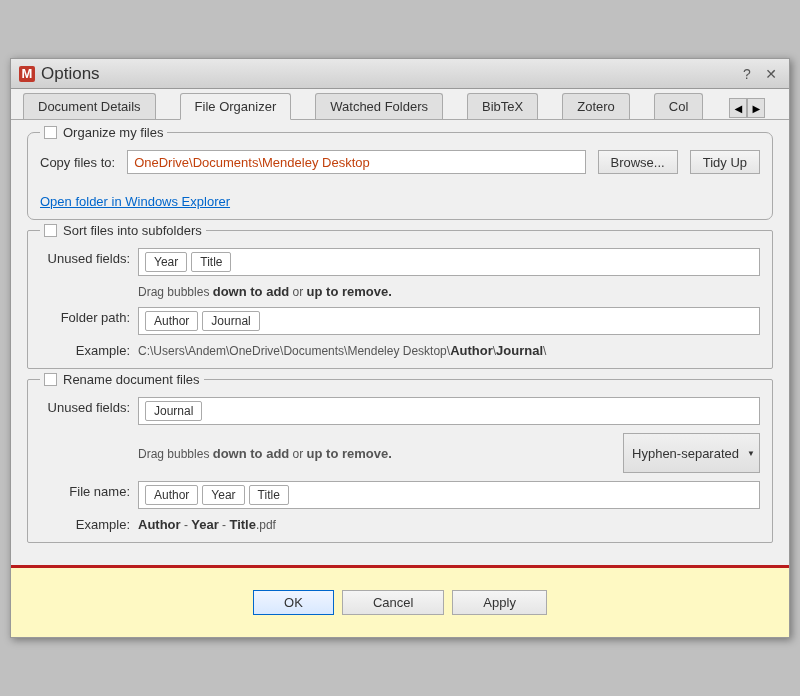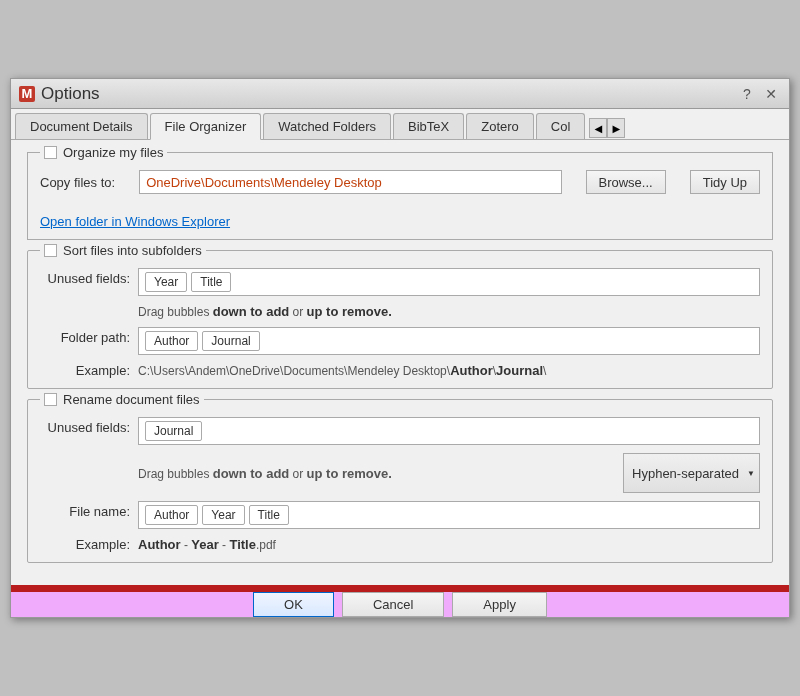--- a/index.html
+++ b/index.html
@@ -80,22 +80,23 @@
       justify-content: center;
       font-size: 14px;
       color: #555;
     }
 
     .tabs-row {
       display: flex;
       border-bottom: 1px solid #aaa;
       background: #f0f0f0;
       padding-top: 4px;
-      padding-left: 4px;
+      padding-left: 12px;
       align-items: flex-end;
+      gap: 22px;
     }
 
     .tab {
       padding: 5px 14px;
       border: 1px solid #aaa;
       border-bottom: none;
       background: #e0e0e0;
       cursor: pointer;
       margin-right: 2px;
       border-radius: 3px 3px 0 0;
@@ -130,21 +131,21 @@
       font-size: 10px;
     }
 
     .content {
       padding: 12px 16px;
       flex: 1;
     }
 
     .organize-section {
       border: 1px solid #aaa;
-      border-radius: 0;
+      border-radius: 7px;
       padding: 10px 12px;
       margin-bottom: 10px;
       position: relative;
     }
 
     .section-title-bar {
       display: flex;
       align-items: center;
       gap: 6px;
       margin-bottom: 10px;
@@ -164,21 +165,21 @@
     }
 
     .section-label {
       font-size: 13px;
       color: #333;
     }
 
     .copy-files-row {
       display: flex;
       align-items: center;
-      gap: 24px;
+      gap: 12px;
       margin-bottom: 20px;
     }
 
     .copy-label {
       color: #333;
       white-space: nowrap;
     }
 
     .path-input {
       flex: 1;
@@ -323,23 +324,23 @@
     .dropdown-arrow {
       position: absolute;
       right: 4px;
       font-size: 8px;
     }
 
     .footer {
       display: flex;
       justify-content: center;
       gap: 8px;
-      padding: 0 16px;
-      border-top: 7px solid #b91c1c;
-      background: #f0abfc;
+      padding: 22px 16px;
+      border-top: 3px solid #b91c1c;
+      background: #fef9c3;
     }
 
     .footer-btn {
       padding: 4px 30px;
       border: 1px solid #aaa;
       background: linear-gradient(to bottom, #f5f5f5, #e5e5e5);
       cursor: pointer;
       color: #333;
     }
 

